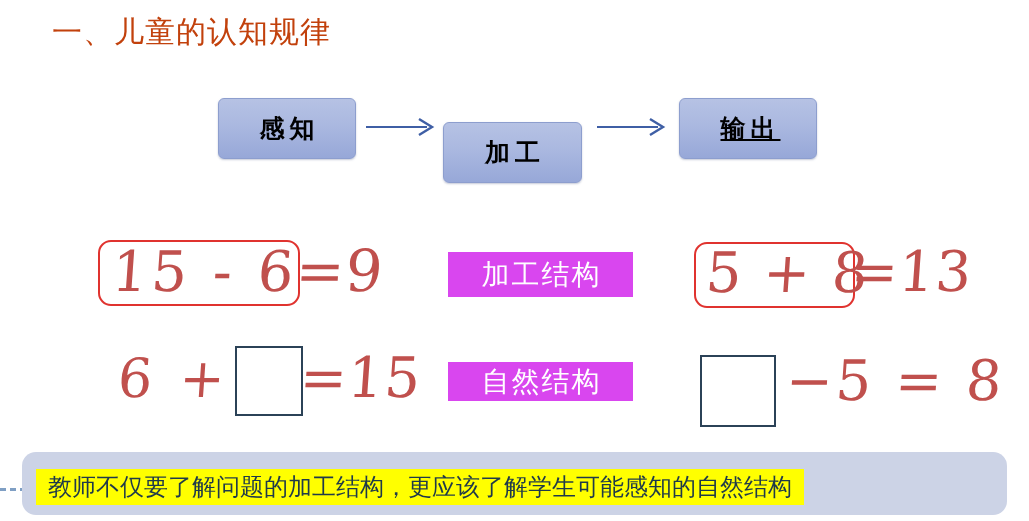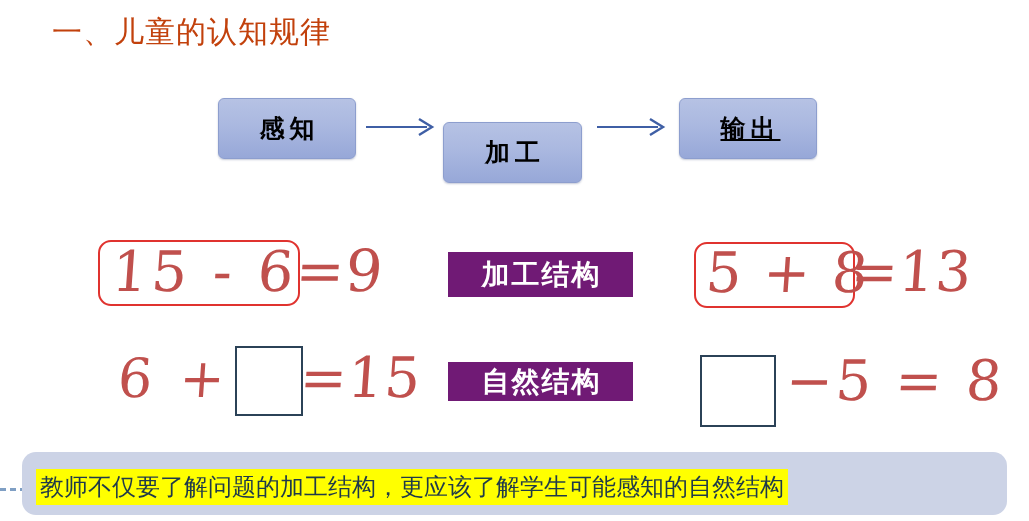--- a/index.html
+++ b/index.html
@@ -78,25 +78,24 @@
 
   .empty-square {
     position: absolute;
     border: 2px solid #2b4257;
     background: #ffffff;
   }
 
   
   .tag {
     position: absolute;
-    background: #701a75;
+    background: #d946ef;
     display: flex;
     align-items: center;
     justify-content: center;
-    font-weight: bold;
   }
   .tag-label {
     font-size: 28px;
     color: #ffffff;
     letter-spacing: 2px;
     text-indent: 2px;
     font-family: "DejaVu Sans", "Liberation Sans", sans-serif;
   }
   #tag-0 { left: 448px; top: 252px; width: 185px; height: 45px; }
   #tag-1 { left: 448px; top: 362px; width: 185px; height: 39px; }
@@ -111,21 +110,21 @@
     background: #ccd3e6;
     border-radius: 14px;
   }
   .banner-text {
     position: absolute;
     left: 36px;
     top: 469px;
     font-size: 24px;
     color: #1f3a4a;
     background: #ffff00;
-    padding: 2px 4px;
+    padding: 2px 12px;
     white-space: nowrap;
     letter-spacing: 0px;
     font-family: Liberation Serif, serif;
   }
   .banner-dash {
     position: absolute;
     left: 0px;
     top: 488px;
     width: 26px;
     height: 0px;

